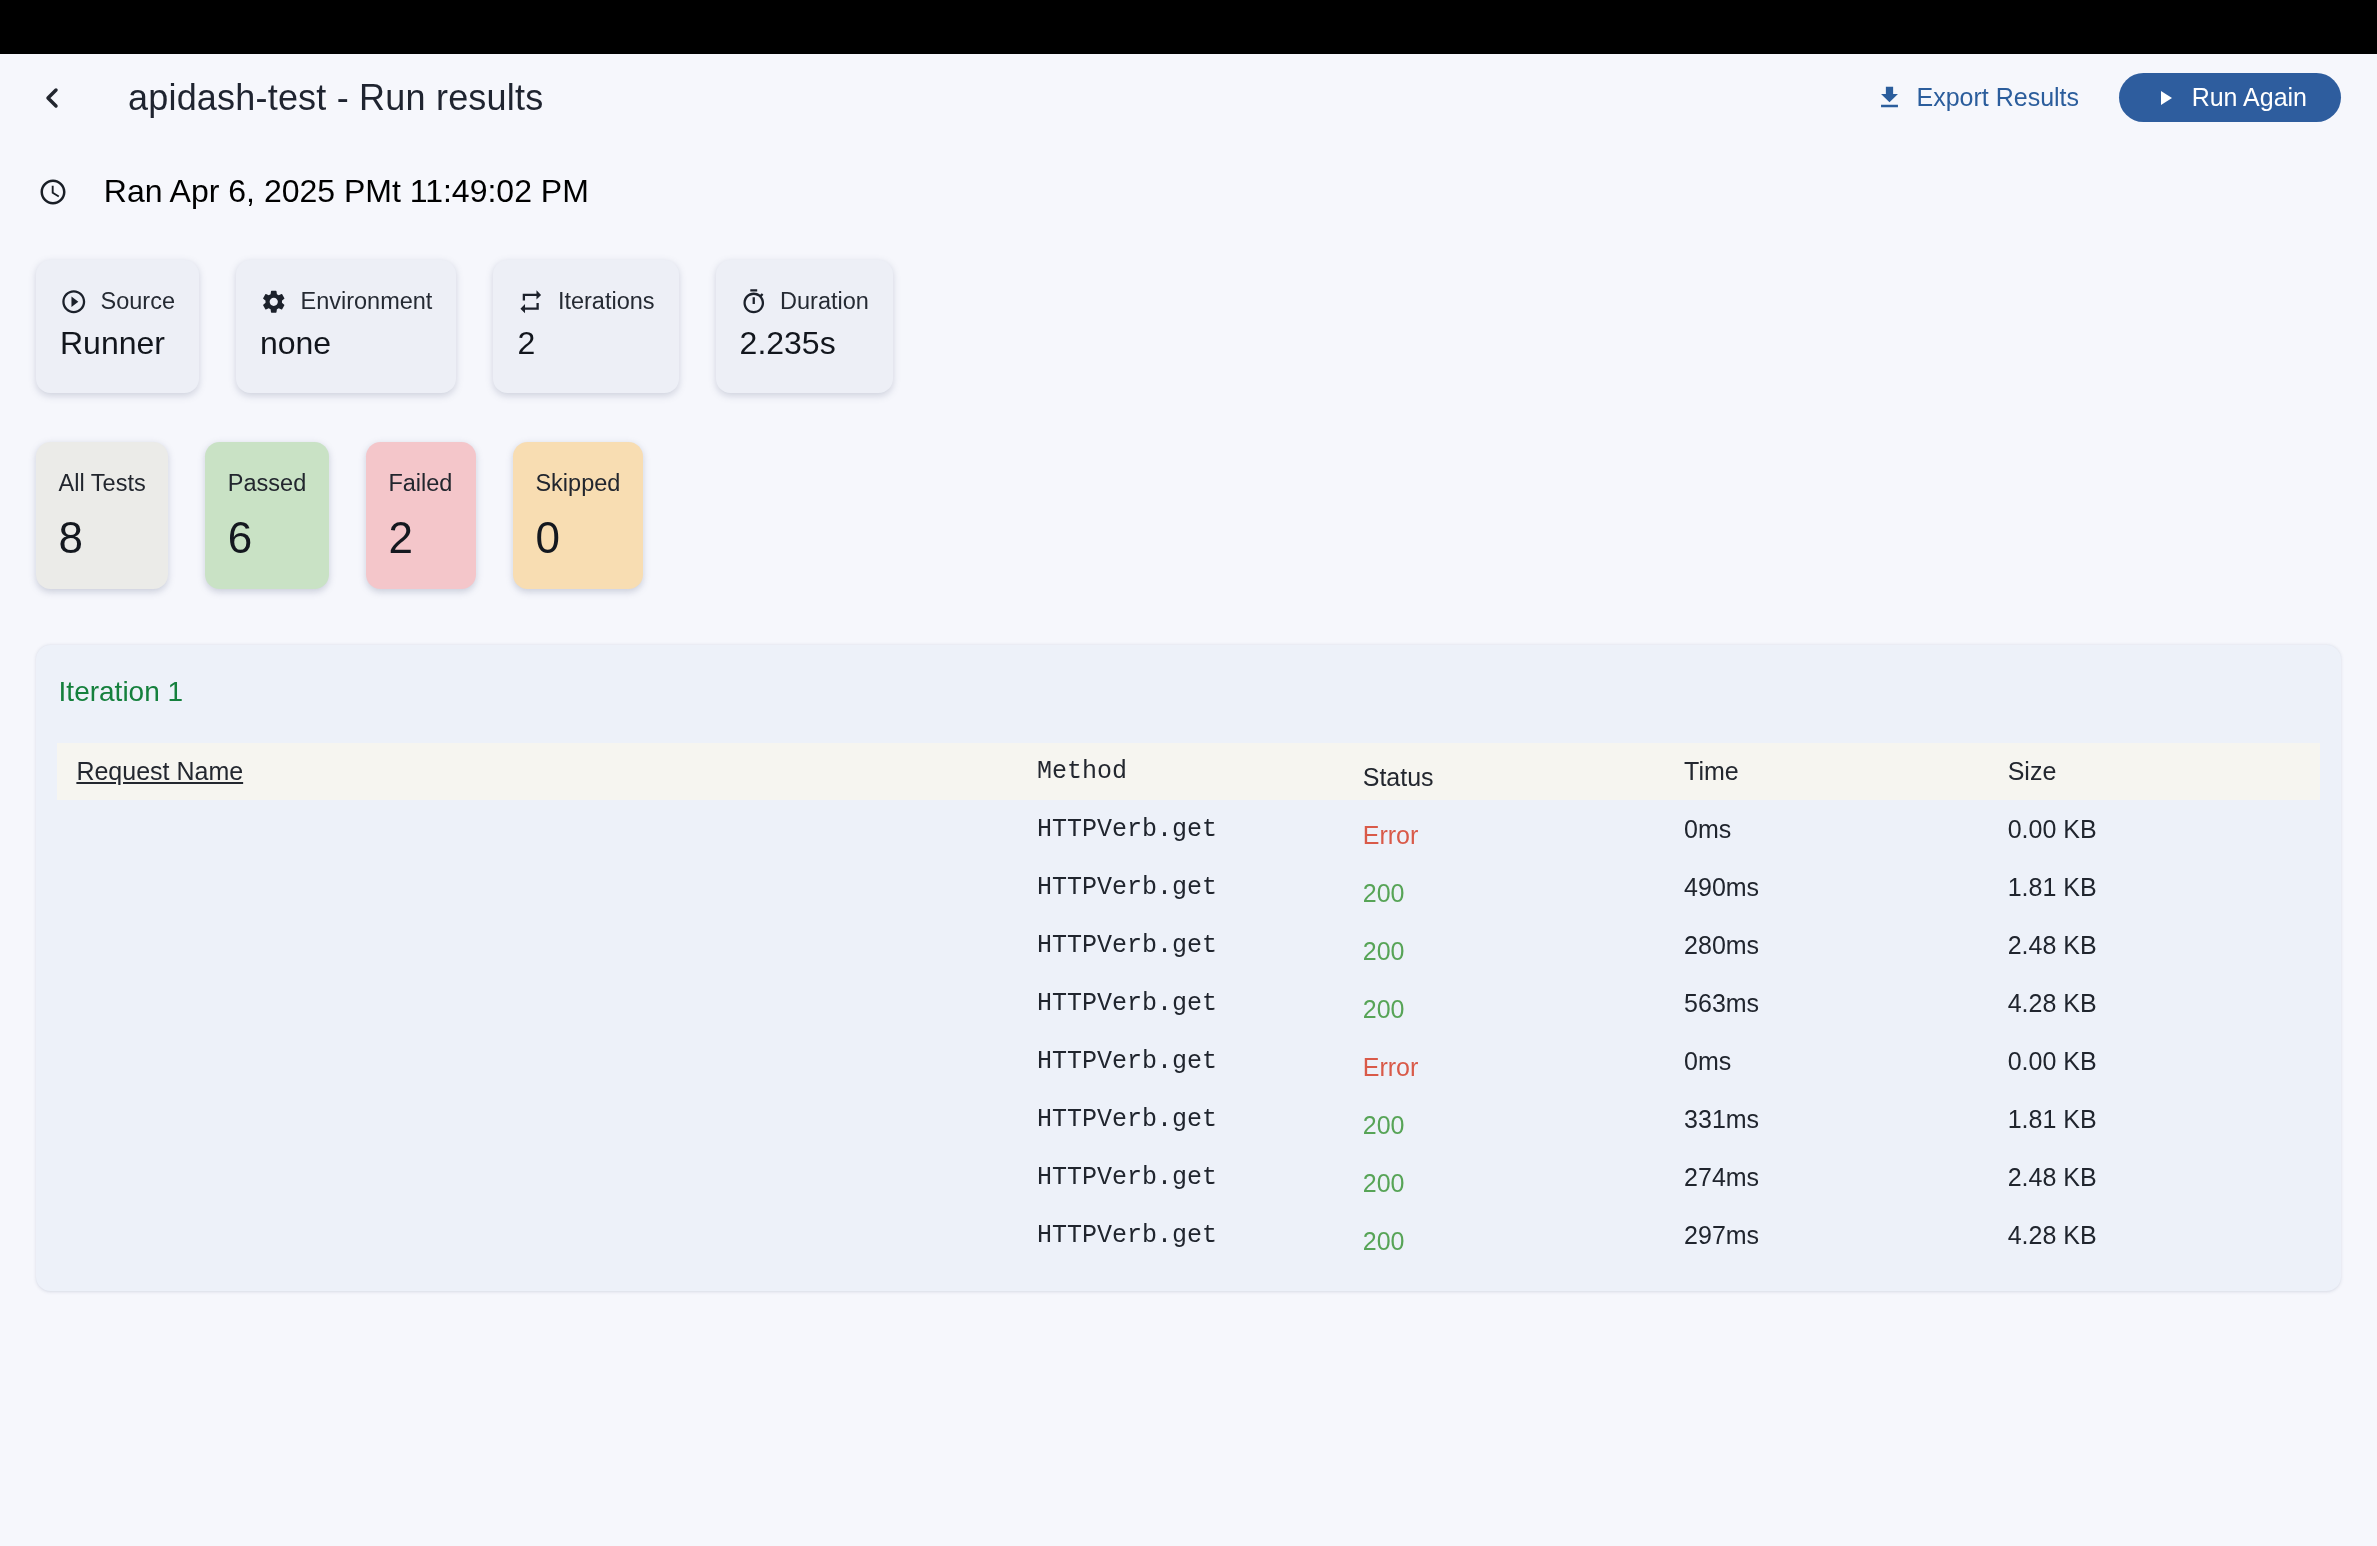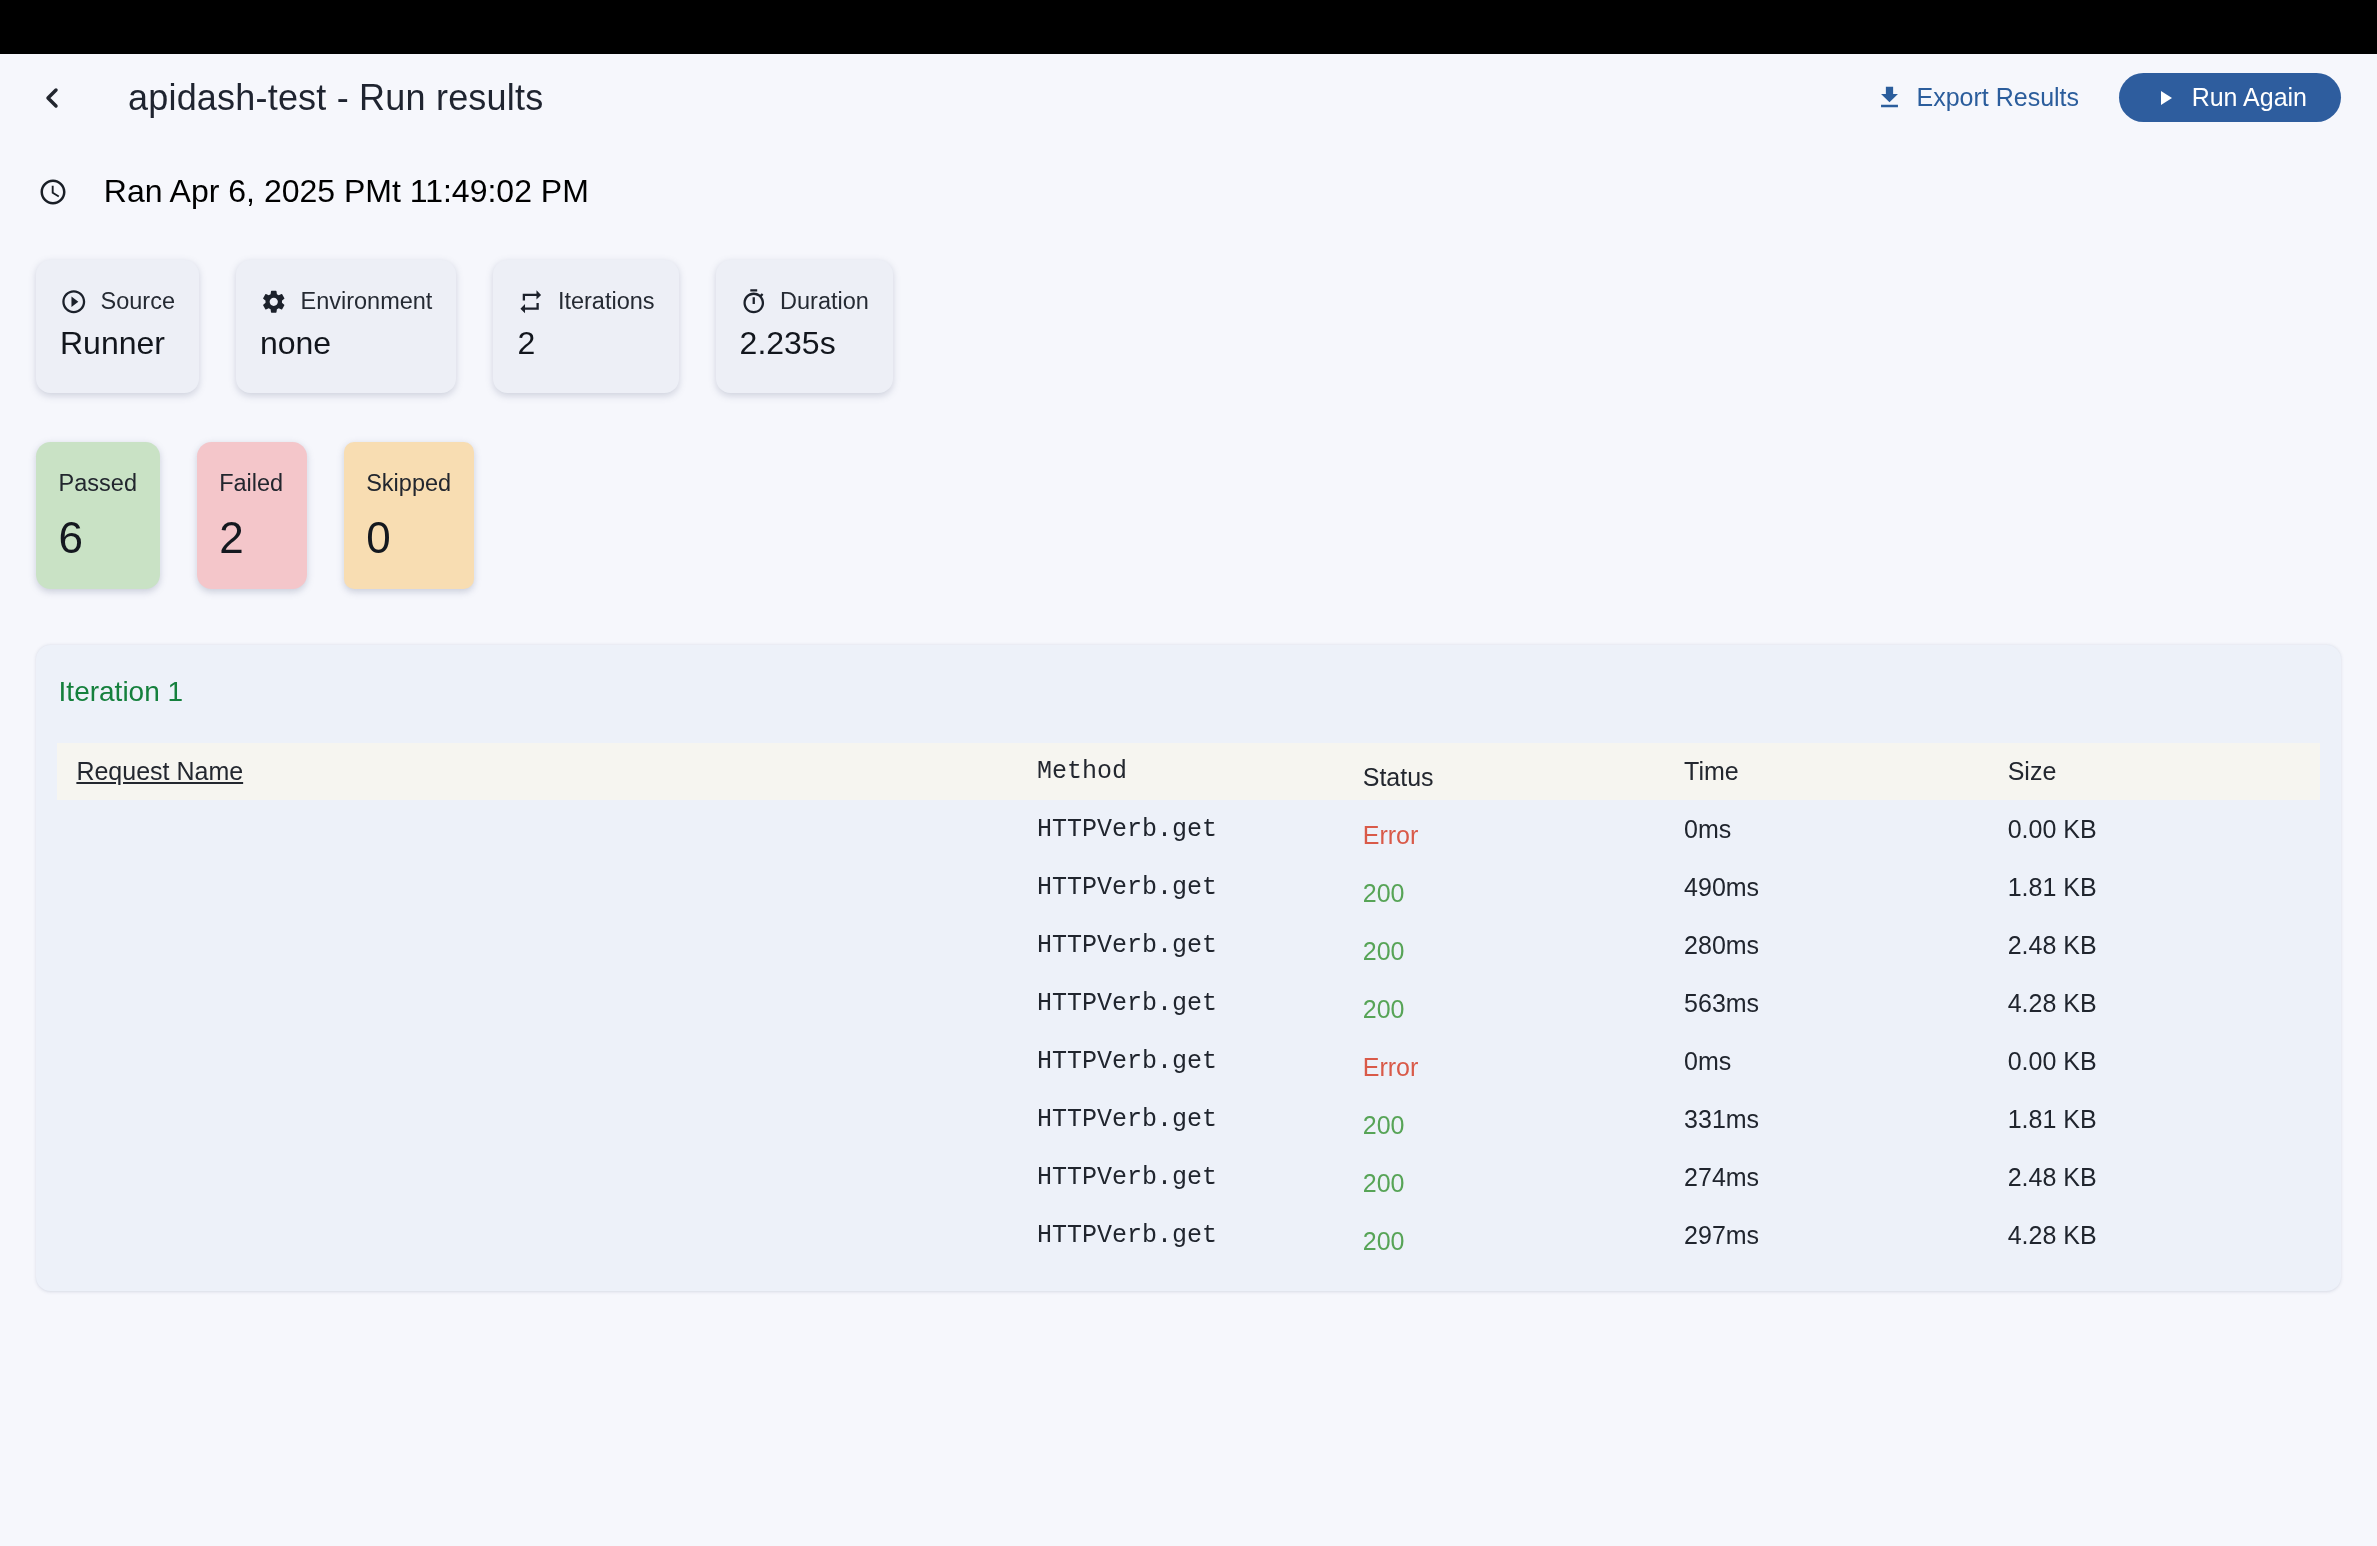--- a/index.html
+++ b/index.html
@@ -182,29 +182,33 @@
           <path d="M15 1H9v2h6V1zm-4 13h2V8h-2v6zm8.03-6.61l1.42-1.42c-.43-.51-.9-.99-1.41-1.41l-1.42 1.42C16.07 4.74 14.12 4 12 4c-4.97 0-9 4.03-9 9s4.02 9 9 9 9-4.03 9-9c0-2.12-.74-4.07-1.97-5.61zM12 20c-3.87 0-7-3.13-7-7s3.13-7 7-7 7 3.13 7 7-3.13 7-7 7z"></path>
         </svg>
         <span class="card-label">Duration</span>
       </div>
       <div class="card-value">2.235s</div>
     </div>
 
   </div>
 
   <div class="stat-cards">
+    <div class="stat-card" style="background: rgb(235, 235, 232);">
+      <div class="stat-label">All Tests</div>
+      <div class="stat-value">8</div>
+    </div>
     <div class="stat-card" style="background: rgb(201, 226, 197);">
       <div class="stat-label">Passed</div>
       <div class="stat-value">6</div>
     </div>
     <div class="stat-card" style="background: rgb(244, 198, 202);">
       <div class="stat-label">Failed</div>
       <div class="stat-value">2</div>
     </div>
-    <div class="stat-card" style="background: rgb(248, 221, 178); border-radius: 10px;">
+    <div class="stat-card" style="background: rgb(248, 221, 178);">
       <div class="stat-label">Skipped</div>
       <div class="stat-value">0</div>
     </div>
   </div>
 
   <div class="results-panel">
     <div class="section-title">Iteration 1</div>
 
     <div class="results-table">
       <div class="thead">

